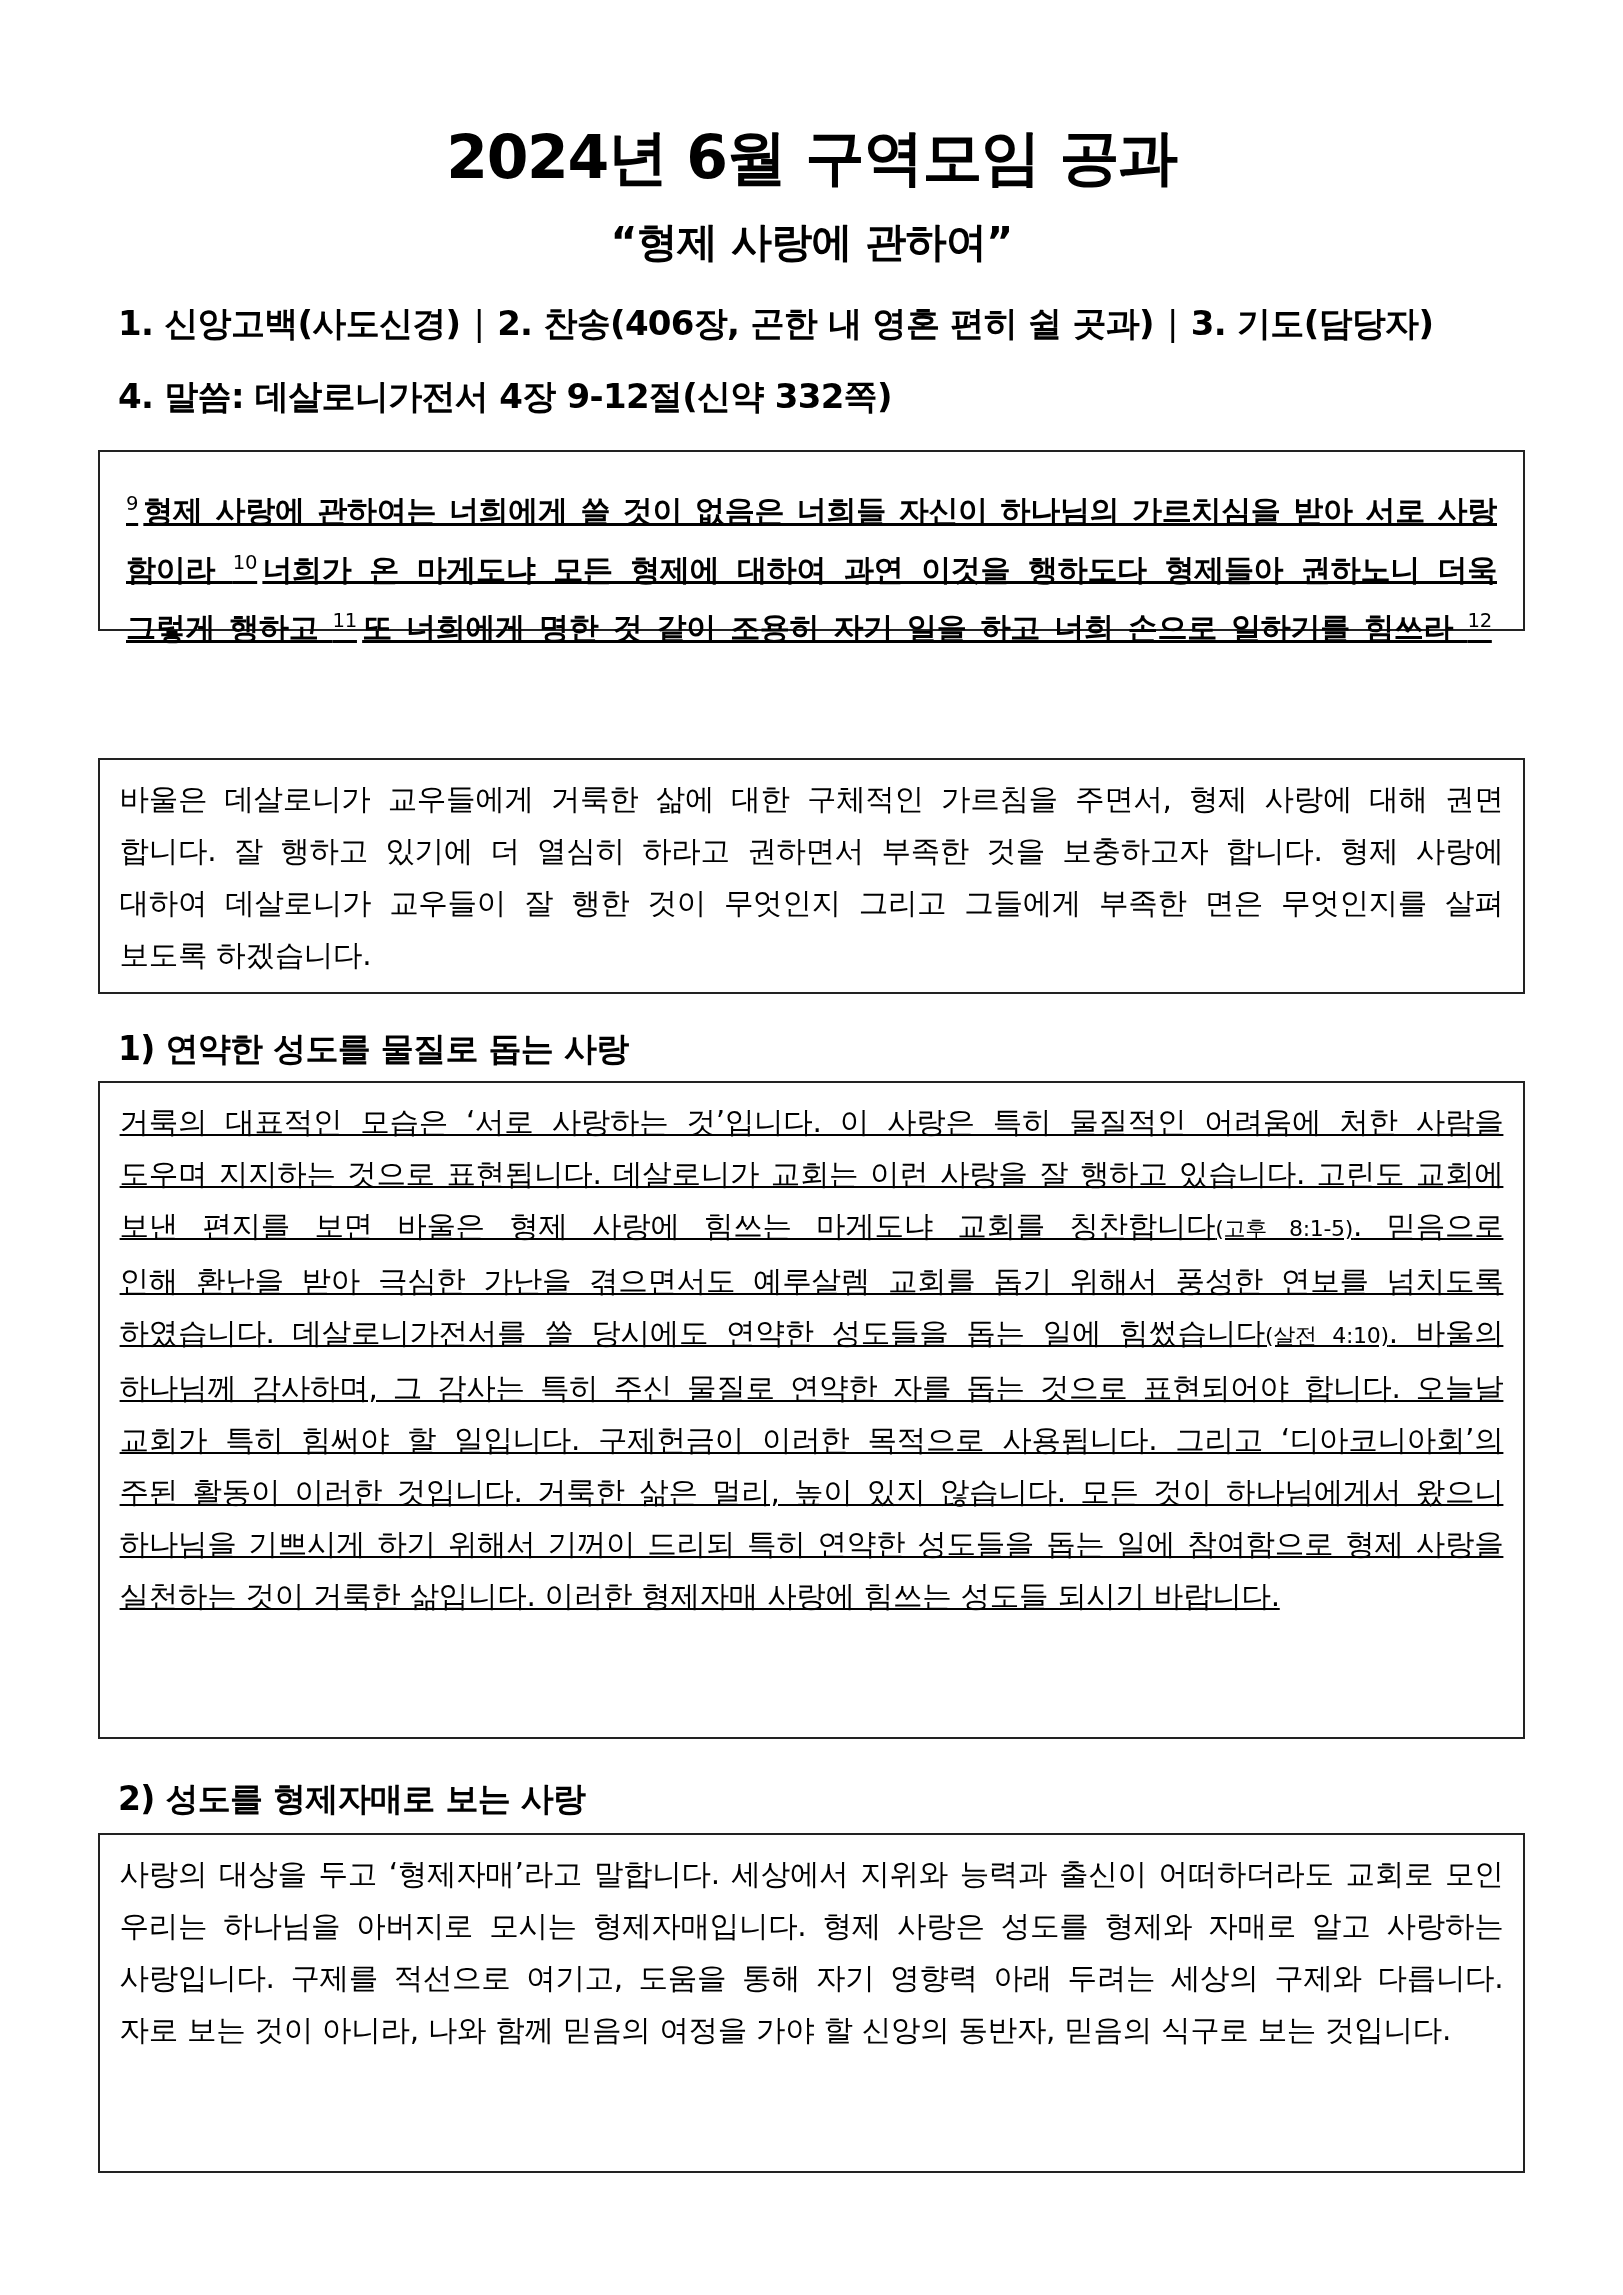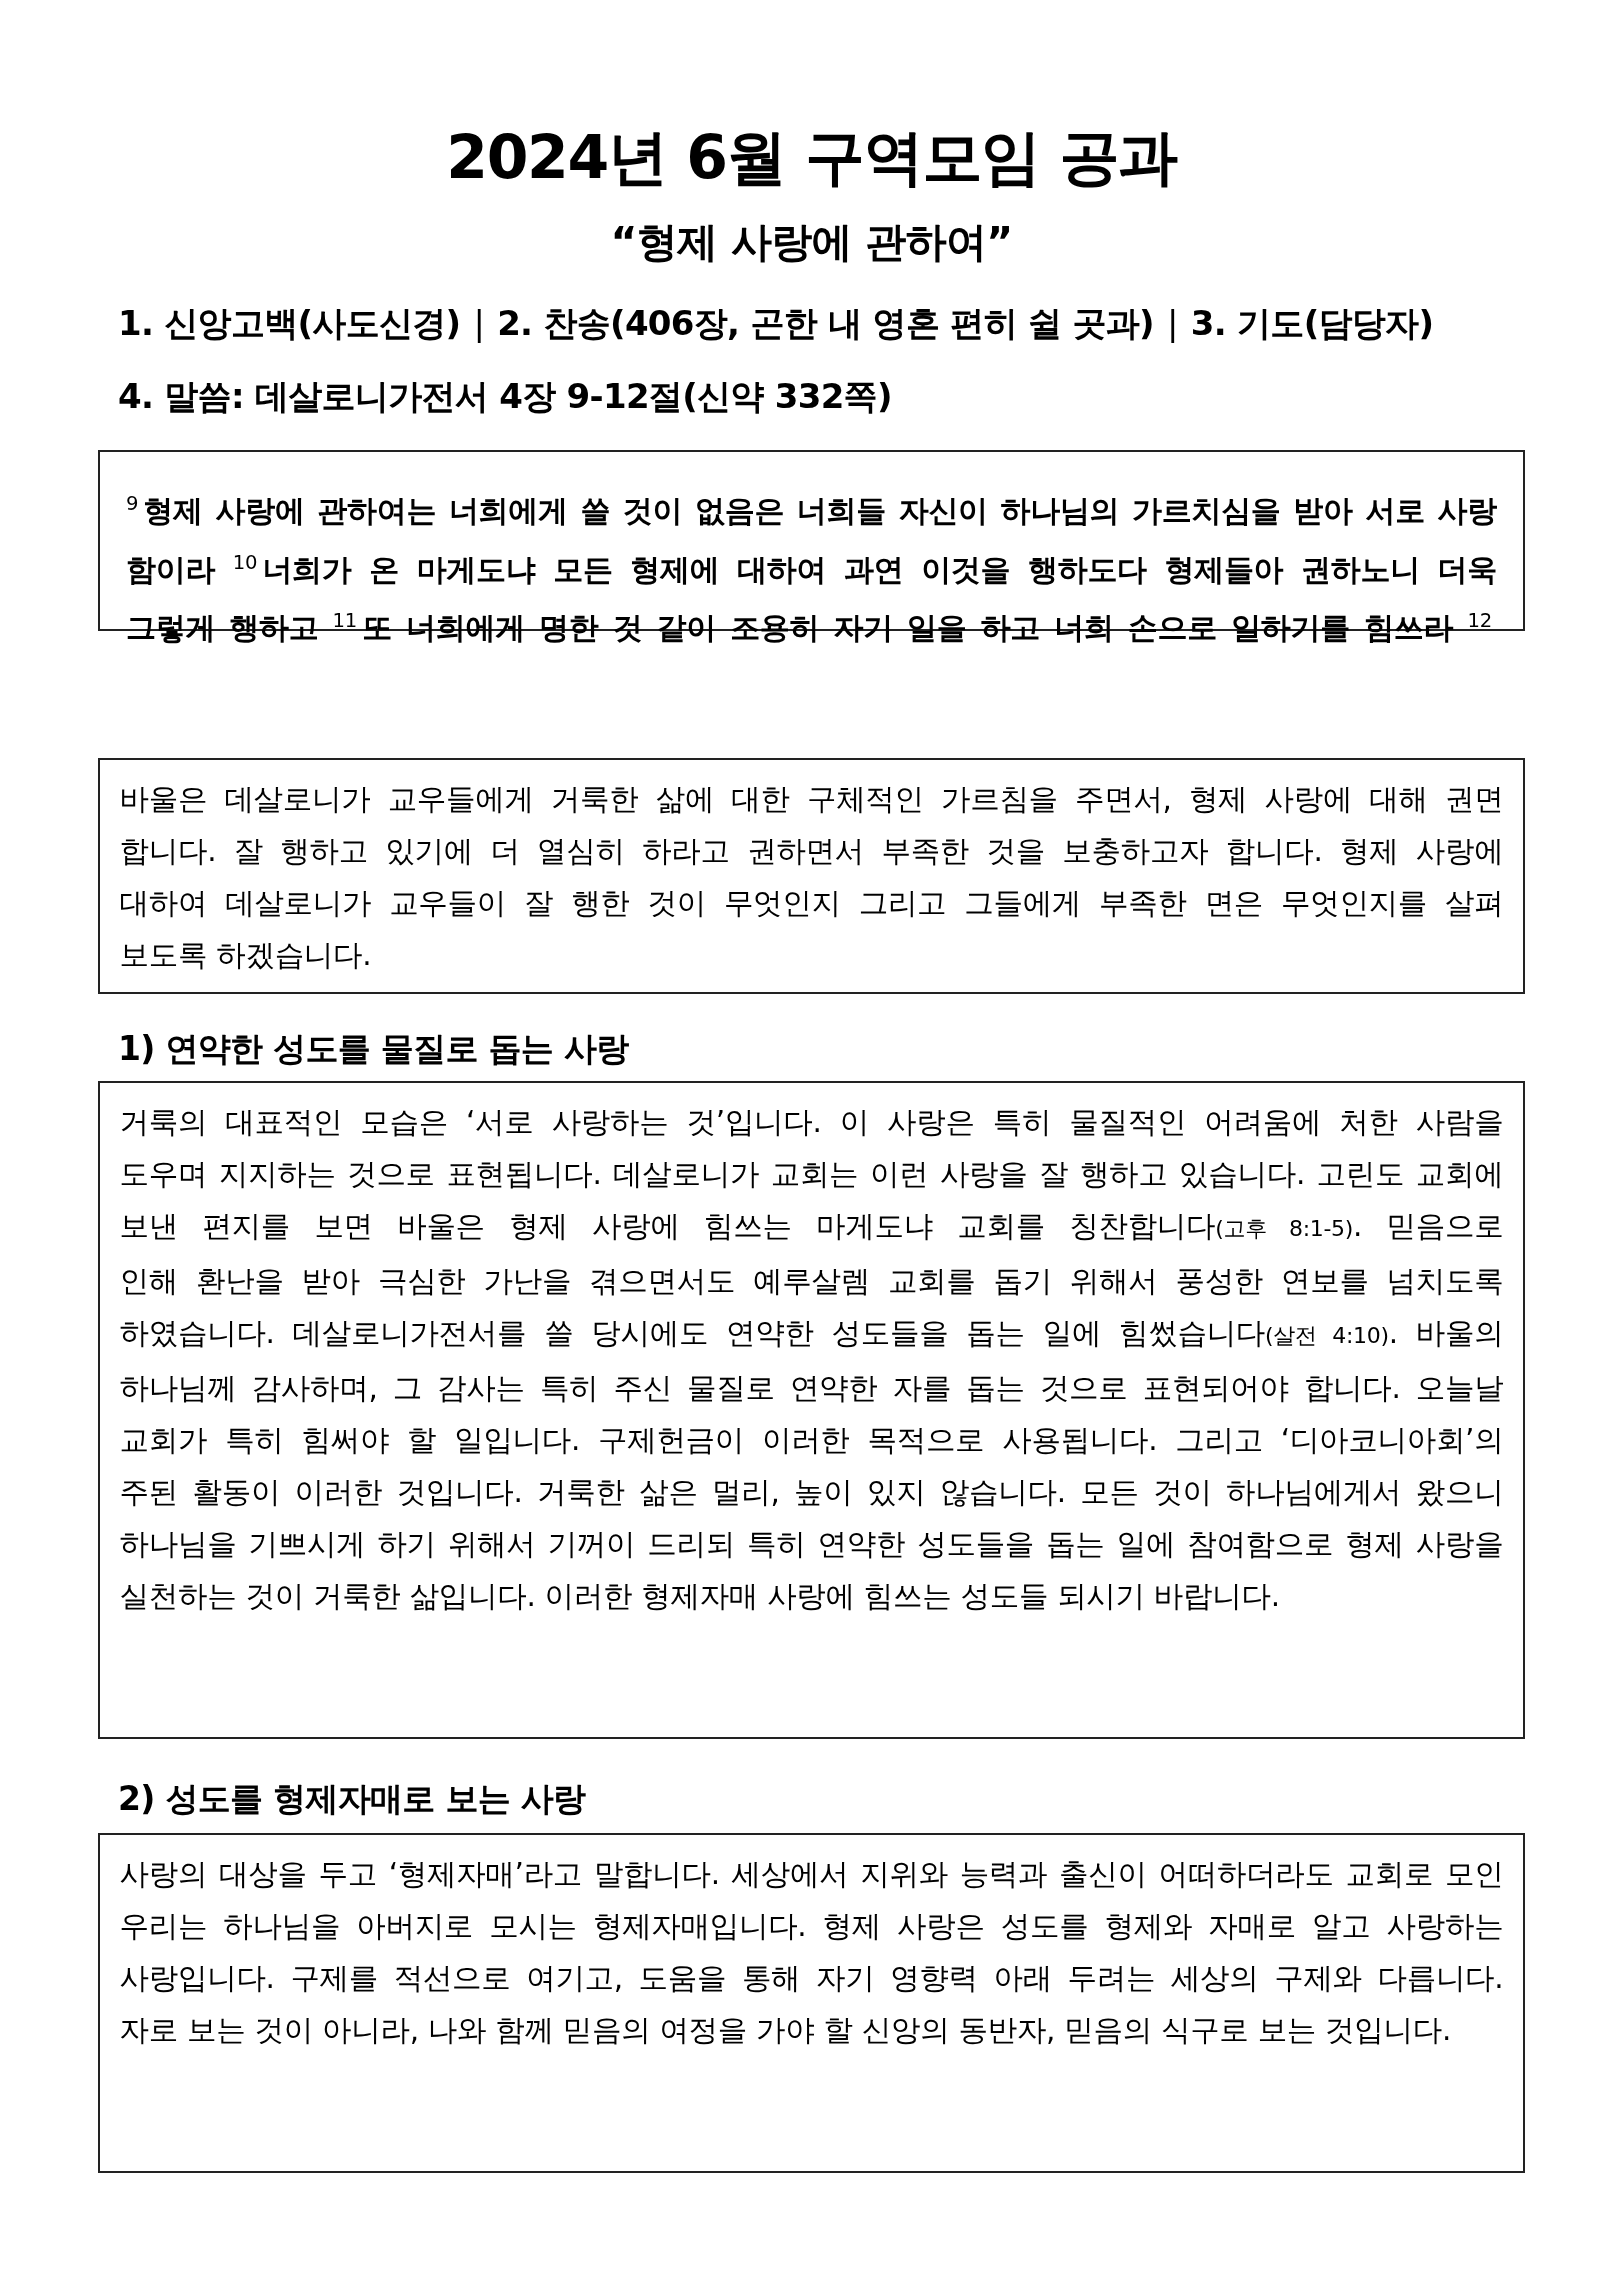--- a/index.html
+++ b/index.html
@@ -51,20 +51,21 @@
       left: 98px;
       width: 1427px;
       border: 2px solid #222222;
       box-sizing: border-box;
       background: #ffffff;
     }
     .scripture-box {
       top: 450px;
       height: 181px;
       padding: 26px 26px 0 26px;
+      text-decoration: underline;
     }
     .scripture-line {
       font-size: 30px;
       font-weight: bold;
       line-height: 52px;
       white-space: nowrap;
       text-align: justify;
       text-align-last: justify;
       letter-spacing: -0.3px;
     }
@@ -90,21 +91,21 @@
     .section-heading {
       position: absolute;
       left: 118px;
       font-size: 33px;
       font-weight: bold;
       letter-spacing: -0.7px;
       line-height: 46px;
       margin: 0;
     }
     .heading-1 { top: 1026px; }
-    .box-1 { top: 1081px; height: 658px; padding: 13px 19.6px 0 19.6px; }
+    .box-1 { top: 1081px; height: 658px; padding: 13px 19.6px 0 19.6px; text-decoration: underline; }
     .heading-2 { top: 1776px; }
     .box-2 { top: 1833px; height: 340px; padding: 13px 19.6px 0 19.6px; }
   </style>
 </head>
 <body>
 
 <h1 class="page-title">2024년 6월 구역모임 공과</h1>
 <h2 class="page-subtitle">“형제 사랑에 관하여”</h2>
 
 <div class="order-line order-1">

